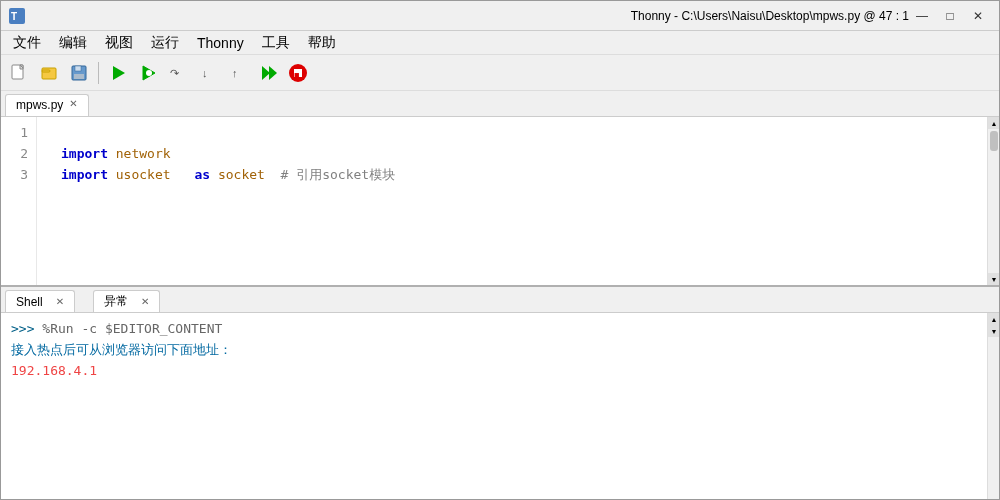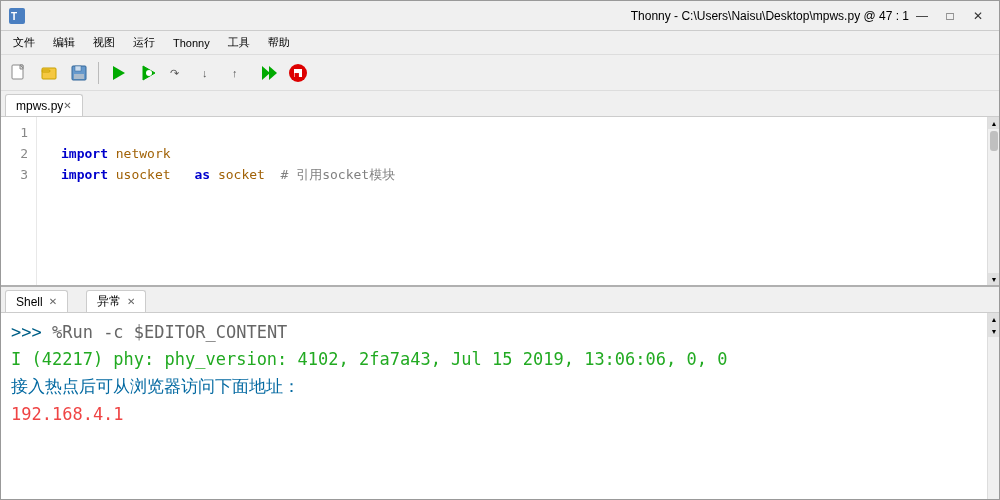--- a/index.html
+++ b/index.html
@@ -58,21 +58,21 @@
       background: #f0f0f0;
       height: 24px;
       display: flex;
       align-items: center;
       padding: 0 4px;
       border-bottom: 1px solid #ddd;
       gap: 2px;
     }
     .menu-item {
       padding: 2px 8px;
-      font-size: 11px;
+      font-size: 14px;
       cursor: pointer;
       border-radius: 2px;
       color: #000;
     }
 
     
     #toolbar {
       background: #f0f0f0;
       height: 36px;
       display: flex;
@@ -110,21 +110,21 @@
       border-bottom: 1px solid #ccc;
     }
     .editor-tab {
       background: #ffffff;
       border: 1px solid #ccc;
       border-bottom: none;
       padding: 3px 10px;
       font-size: 12px;
       cursor: pointer;
       display: flex;
-      align-items: center;
+      gap: 6px;
       height: 22px;
       border-radius: 3px 3px 0 0;
       margin-top: 28px;
     }
     .editor-tab .tab-close {
       font-size: 10px;
       color: #666;
       cursor: pointer;
     }
     #line-numbers {
@@ -163,32 +163,32 @@
     }
     .shell-tab {
       background: #ffffff;
       border: 1px solid #ccc;
       border-bottom: none;
       padding: 3px 10px;
       font-size: 12px;
       cursor: pointer;
       display: flex;
       align-items: center;
-      gap: 6px;
+      gap: 13px;
       height: 22px;
       border-radius: 3px 3px 0 0;
     }
     .shell-tab .tab-close {
       font-size: 10px;
       color: #666;
     }
     #shell-output {
       background: #fff;
       font-family: Consolas, monospace;
-      font-size: 17px;
+      font-size: 13px;
       padding: 6px 10px;
       flex: 1;
       overflow: auto;
       line-height: 1.6;
       position: relative;
     }
     .shell-prompt { color: #005f87; }
     .shell-cmd { color: #666; }
     .shell-info { color: #22aa22; }
     .shell-text { color: #0369a1; }
@@ -392,23 +392,20 @@
         <span class="tab-close">✕</span>
       </div>
     </div>
 
     <div id="shell-inner">
       <div id="shell-output">
         <div>
           <span class="shell-prompt">&gt;&gt;&gt;</span><span class="shell-cmd"> %Run -c $EDITOR_CONTENT</span>
         </div>
         <div>
-          <span class="shell-info">I (42217) phy: phy_version: 4102, 2fa7a43, Jul 15 2019, 13:06:06, 0, 0</span>
-        </div>
-        <div>
           <span class="shell-text">接入热点后可从浏览器访问下面地址：</span>
         </div>
         <div>
           <span class="shell-ip">192.168.4.1</span>
         </div>
       </div>
       <div id="scroll-right-shell">
         <div class="scroll-btn">▲</div>
         <div class="scroll-track"></div>
         <div class="scroll-btn">▼</div>

